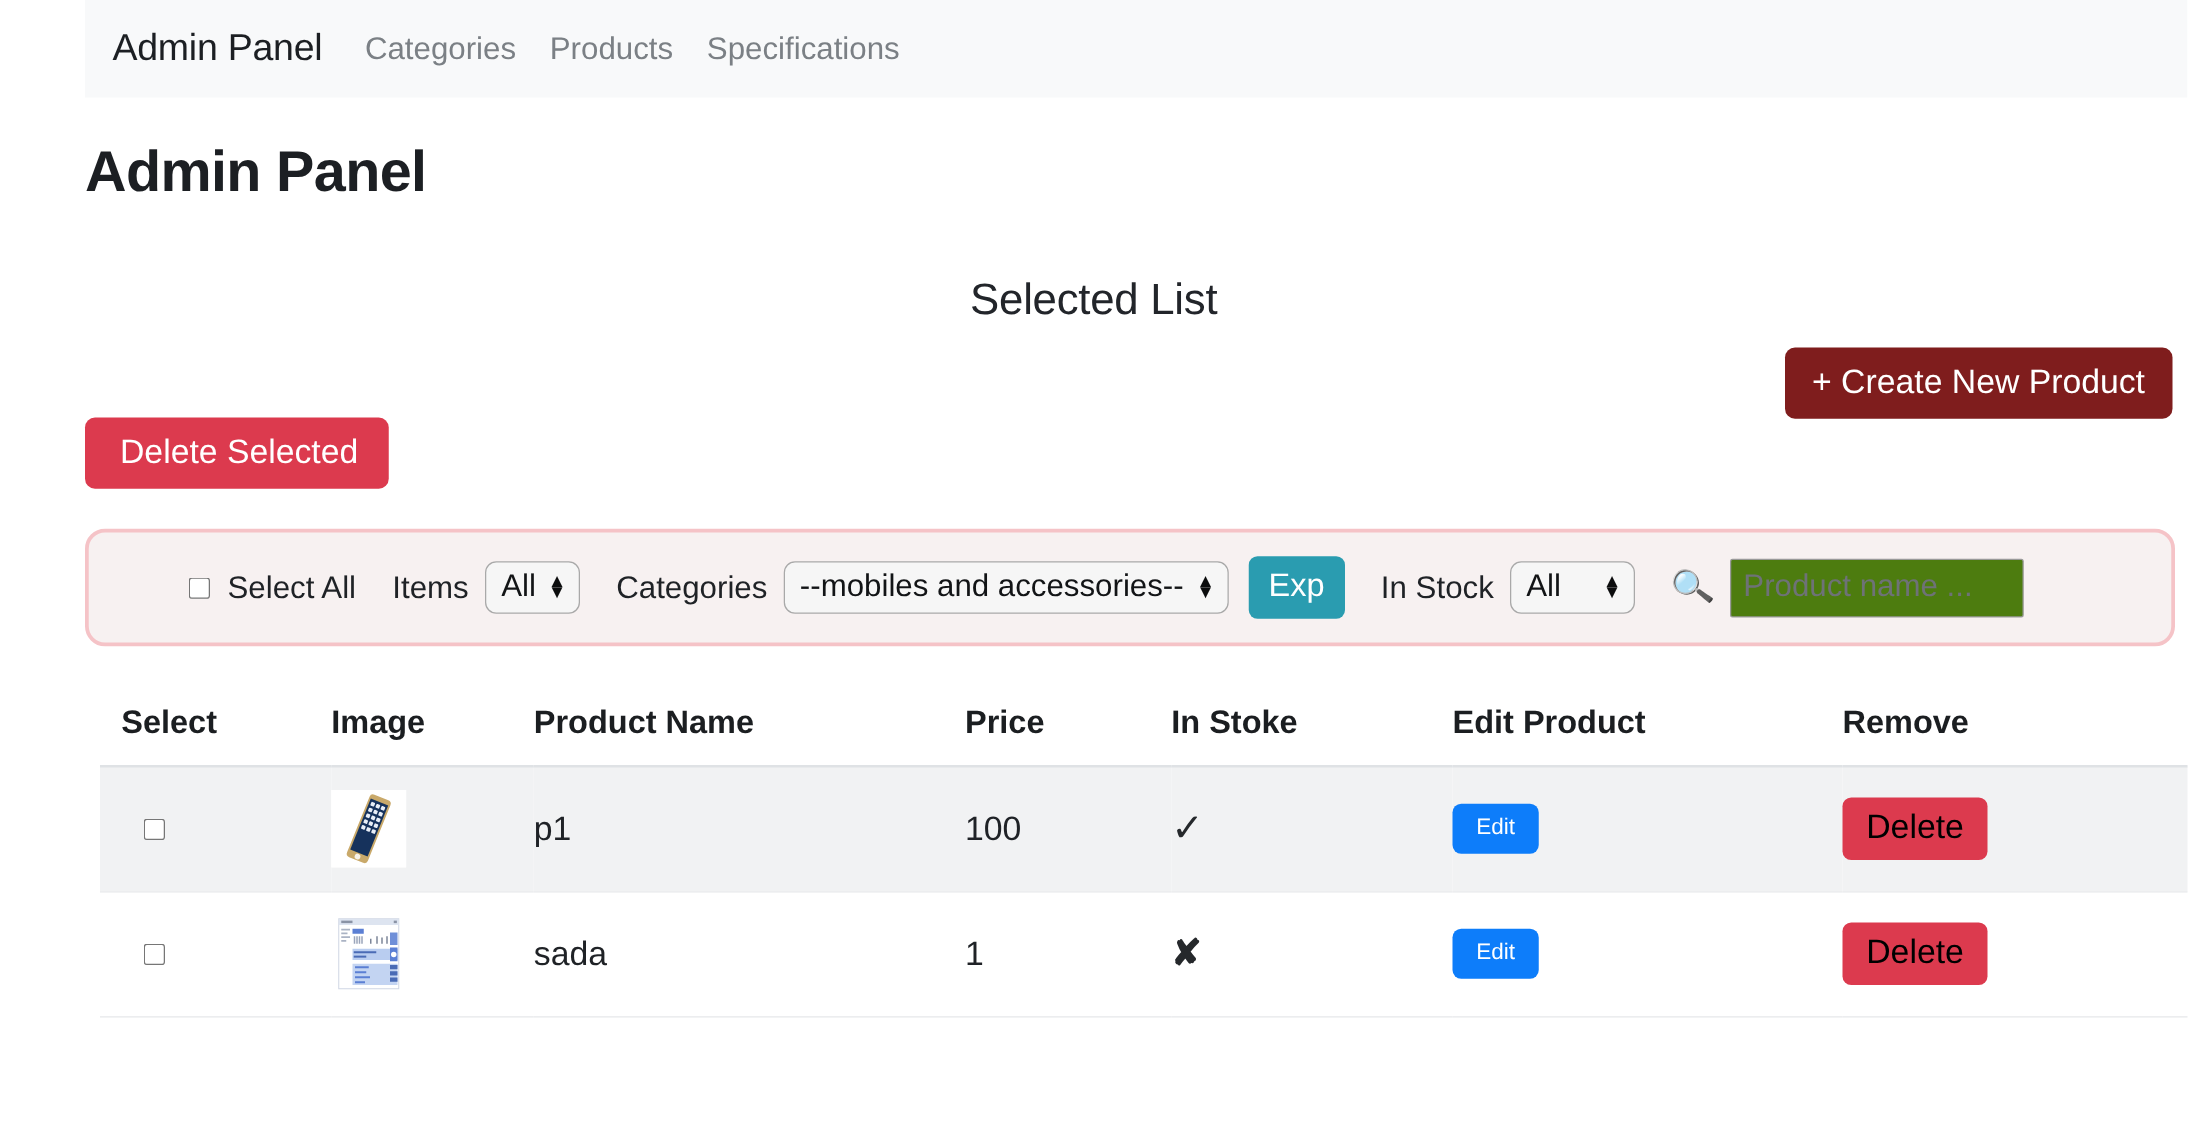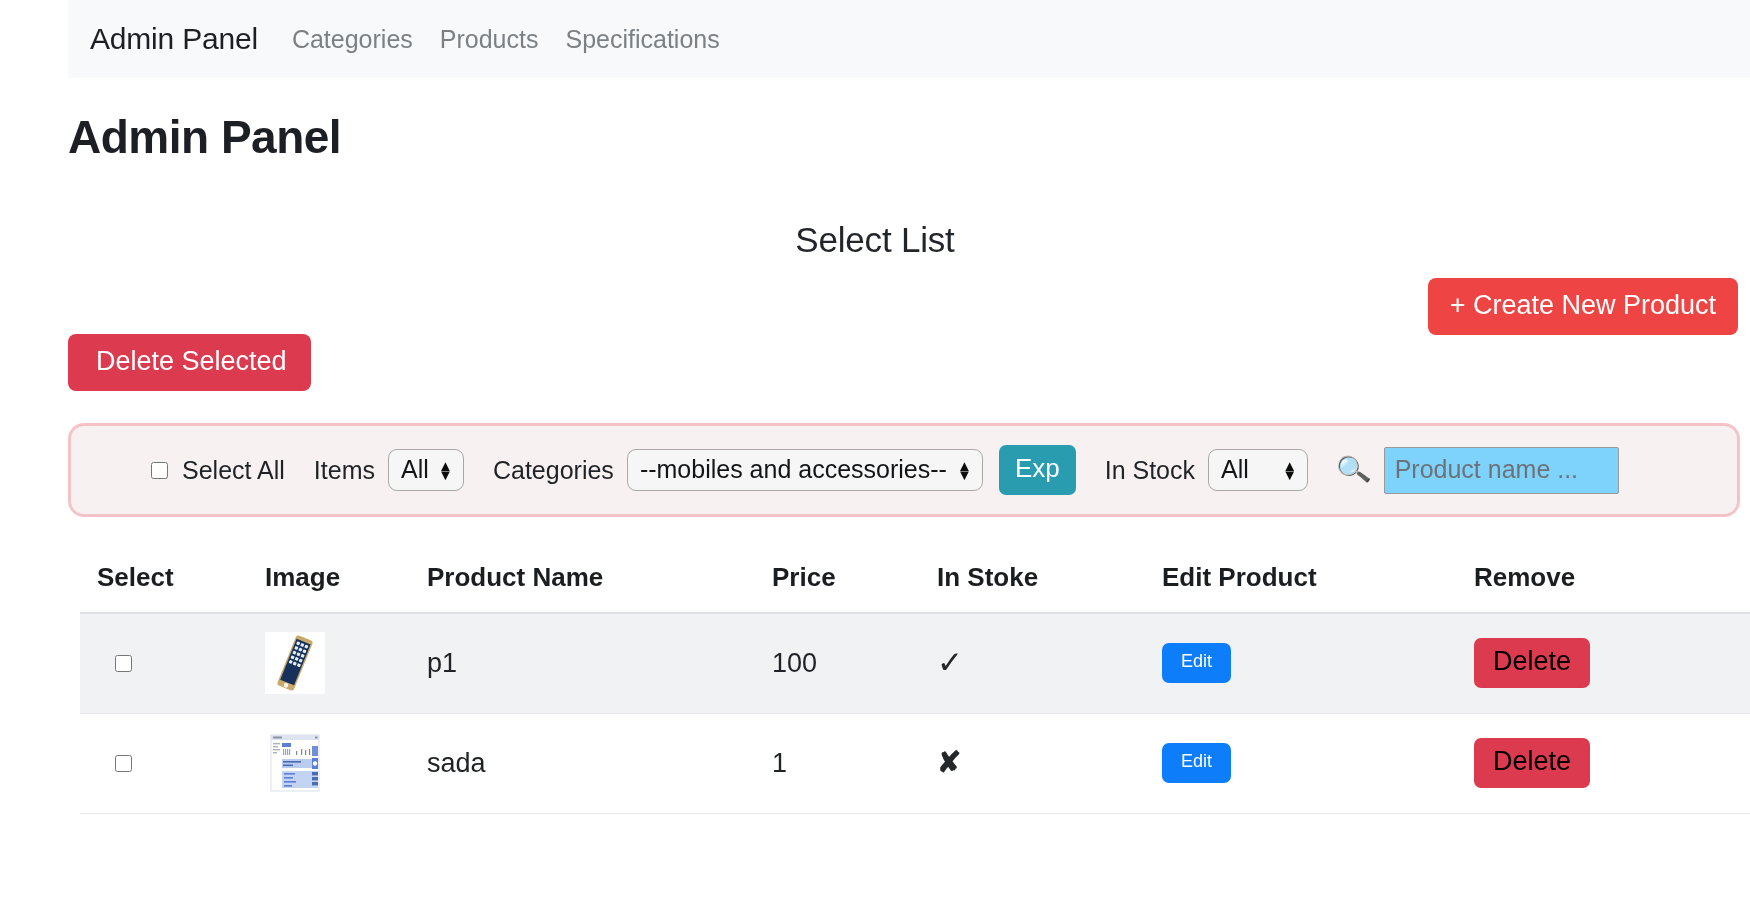--- a/index.html
+++ b/index.html
@@ -80,21 +80,21 @@
     font-weight: 400;
     color: #22252a;
     letter-spacing: -0.2px;
   }
 
   
   .create-btn {
     position: absolute;
     right: 12px;
     top: 200px;
-    background: #ef4444;
+    background: #7f1d1d;
     color: #ffffff;
     border: none;
     border-radius: 8px;
     font-family: "Liberation Sans", sans-serif;
     font-size: 27px;
     padding: 12px 22px 14px 22px;
     cursor: pointer;
     white-space: nowrap;
     line-height: 1.15;
   }
@@ -192,21 +192,21 @@
   .search-icon {
     font-size: 27px;
     color: #303336;
     transform: rotate(-8deg);
     display: inline-block;
   }
   .search-input {
     font-family: "Liberation Sans", sans-serif;
     font-size: 25px;
     color: #212529;
-    background: #7dd3fc;
+    background: #4d7c0f;
     border: 1.5px solid #999999;
     border-radius: 2px;
     padding: 7px 10px 9px 10px;
     width: 235px;
     box-sizing: border-box;
     outline: none;
   }
   .search-input::placeholder { color: #6e7277; }
 
   
@@ -299,21 +299,21 @@
   <div class="nav-links">
     <a class="nav-link">Categories</a>
     <a class="nav-link">Products</a>
     <a class="nav-link">Specifications</a>
   </div>
 </div>
 
 <div class="page">
 
   <div class="page-title">Admin Panel</div>
-  <div class="list-heading">Select List</div>
+  <div class="list-heading">Selected List</div>
 
   <button class="create-btn">+ Create New Product</button>
   <button class="delete-selected-btn">Delete Selected</button>
 
   <div class="filter-bar">
 
     <input type="checkbox" class="fb-check" style="">
     <span class="fb-label">Select All</span>
 
     <span class="fb-gap-lg"></span>

